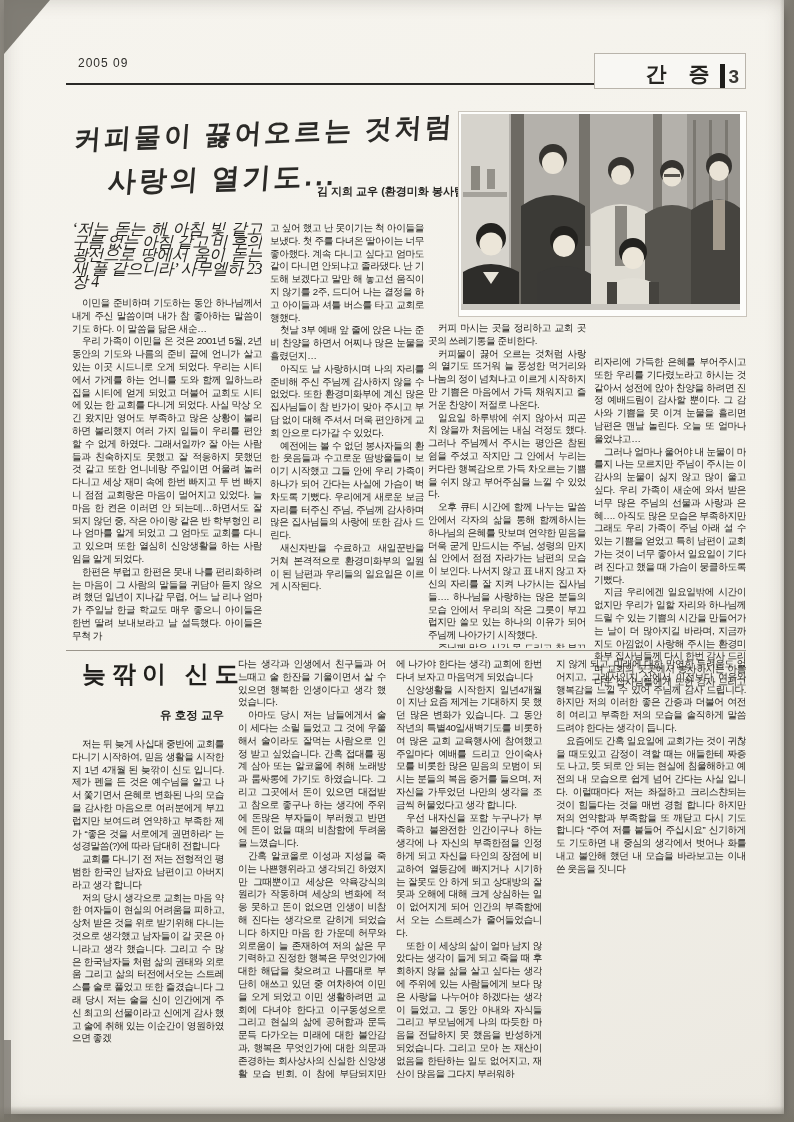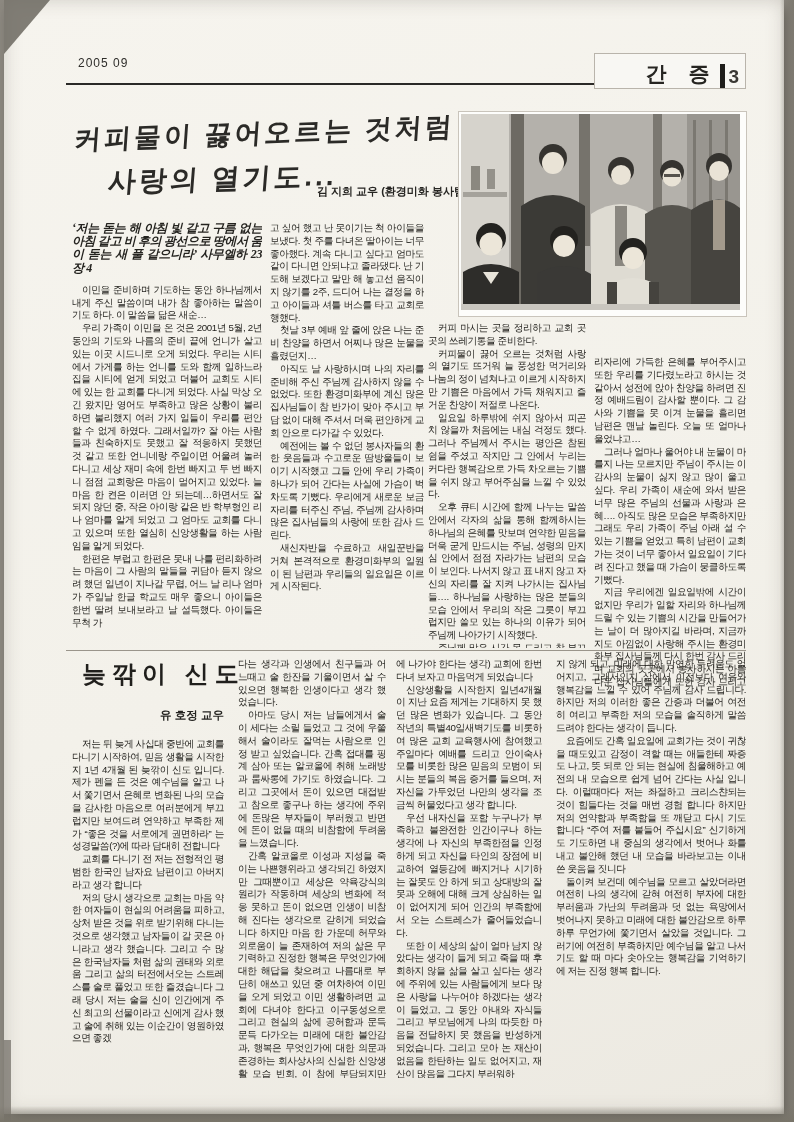--- a/index.html
+++ b/index.html
@@ -38,21 +38,21 @@
          padding:2px;box-shadow:0 0 0 1px #c9c4bb;}
   .photo svg{display:block;}
 
   
   .col{position:absolute;text-align:justify;overflow:hidden;color:#24231f;
        font-size:9.7px;line-height:12.8px;letter-spacing:-0.4px;word-break:break-all;}
   .para{margin:0;text-indent:10px;}
   .cont{text-indent:0;}
   p:empty{display:none;}
   .quote{margin:0 0 9px 0;font-family:"Liberation Serif","DejaVu Serif",serif;
-         font-style:italic;font-weight:bold;font-size:12px;line-height:13.2px;}
+         font-style:italic;font-weight:normal;font-size:16px;line-height:13.2px;}
 
   .a1c1{left:68px;top:222px;width:190px;height:426px;}
   .a1c2{left:266px;top:222px;width:154px;height:426px;}
   .a1c3{left:424px;top:322px;width:158px;height:326px;}
   .a1c4{left:590px;top:318px;width:152px;height:332px;margin-top:38px;}
 
   .divider{position:absolute;left:62px;top:650px;width:680px;height:1px;background:#9a958b;}
 
   
   .t3{position:absolute;left:78px;top:658px;font-size:24px;font-weight:bold;color:#201f1c;
@@ -201,21 +201,20 @@
       <div>
           <p class="para">신앙생활을 시작한지 일년4개월이 지난 요즘 제게는 기대하지 못 했던 많은 변화가 있습니다. 그 동안 작년의 특별40일새벽기도를 비롯하여 많은 교회 교육행사에 참여했고 주일마다 예배를 드리고 안이숙사모를 비롯한 많은 믿음의 모범이 되시는 분들의 복음 증거를 들으며, 저 자신을 가두었던 나만의 생각을 조금씩 허물었다고 생각 합니다.</p>
           <p class="para">우선 내자신을 포함 누구나가 부족하고 불완전한 인간이구나 하는 생각에 나 자신의 부족한점을 인정하게 되고 자신을 타인의 장점에 비교하여 열등감에 빠지거나 시기하는 잘못도 안 하게 되고 상대방의 잘못과 오해에 대해 크게 상심하는 일이 없어지게 되어 인간의 부족함에서 오는 스트레스가 줄어들었습니다.</p>
           <p class="para">또한 이 세상의 삶이 얼마 남지 않았다는 생각이 들게 되고 죽을 때 후회하지 않을 삶을 살고 싶다는 생각에 주위에 있는 사람들에게 보다 많은 사랑을 나누어야 하겠다는 생각이 들었고, 그 동안 아내와 자식들 그리고 부모님에게 나의 따듯한 마음을 전달하지 못 했음을 반성하게 되었습니다. 그리고 모아 논 재산이 없음을 한탄하는 일도 없어지고, 재산이 많음을 그다지 부러워하</p>
         </div>
     </div>
     <div class="col a2c4">
       <p class="para cont">지 않게 되고, 미래에 대한 막연한 두려움도 없어지고, 그래서인지 삶에서 이전보다 여유와 행복감을 느낄 수 있어 주님께 감사 드립니다. 하지만 저의 이러한 좋은 간증과 더불어 여전히 여리고 부족한 저의 모습을 솔직하게 말씀드려야 한다는 생각이 듭니다.</p>
       <div>
           <p class="para">요즘에도 간혹 일요일에 교회가는 것이 귀찮을 때도있고 감정이 격할 때는 애들한테 짜증도 나고, 뜻 되로 안 되는 현실에 침울해하고 예전의 내 모습으로 쉽게 넘어 간다는 사실 입니다. 이럴때마다 저는 좌절하고 크리스챤되는 것이 힘들다는 것을 매번 경험 합니다 하지만 저의 연약함과 부족함을 또 깨닫고 다시 기도합니다 “주여 저를 붙들어 주십시요” 신기하게도 기도하면 내 중심의 생각에서 벗어나 화를 내고 불안해 했던 내 모습을 바라보고는 이내 쓴 웃음을 짓니다</p>
-          <p class="para">돌이켜 보건데 예수님을 모르고 살았더라면 여전히 나의 생각에 갇혀 여전히 부자에 대한 부러움과 가난의 두려움과 덧 없는 욕망에서 벗어나지 못하고 미래에 대한 불안감으로 하루하루 무언가에 쫓기면서 살았을 것입니다. 그러기에 여전히 부족하지만 예수님을 알고 나서 기도 할 때 마다 솟아오는 행복감을 기억하기에 저는 진정 행복 합니다.</p>
         </div>
     </div>
 
     <div class="corner-tl"></div>
     <div class="sliver-bl"></div>
   </div>
 
   <div class="edge-right"></div>
   <div class="edge-bottom"></div>
 </div>

